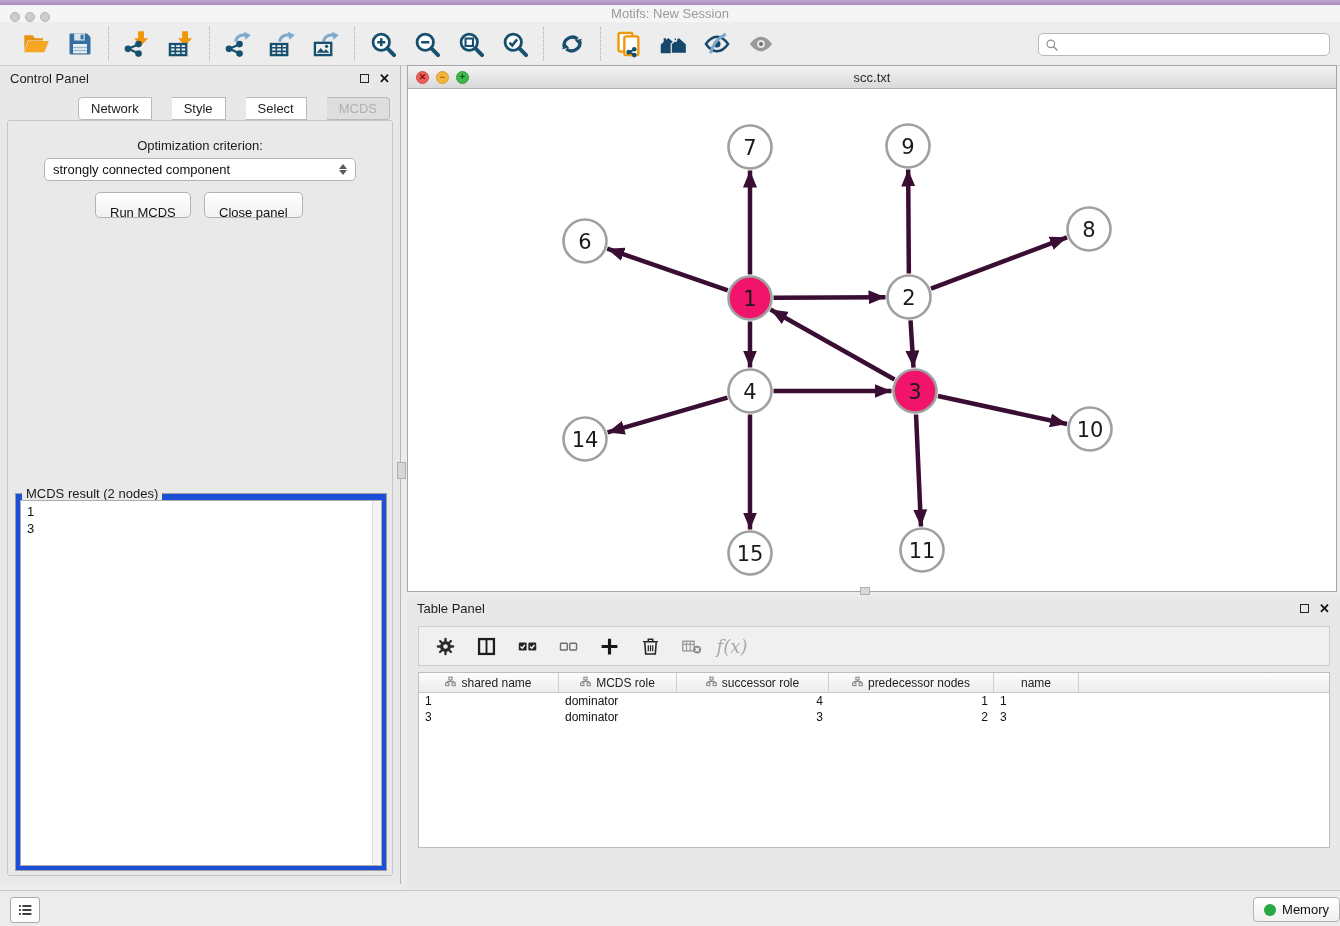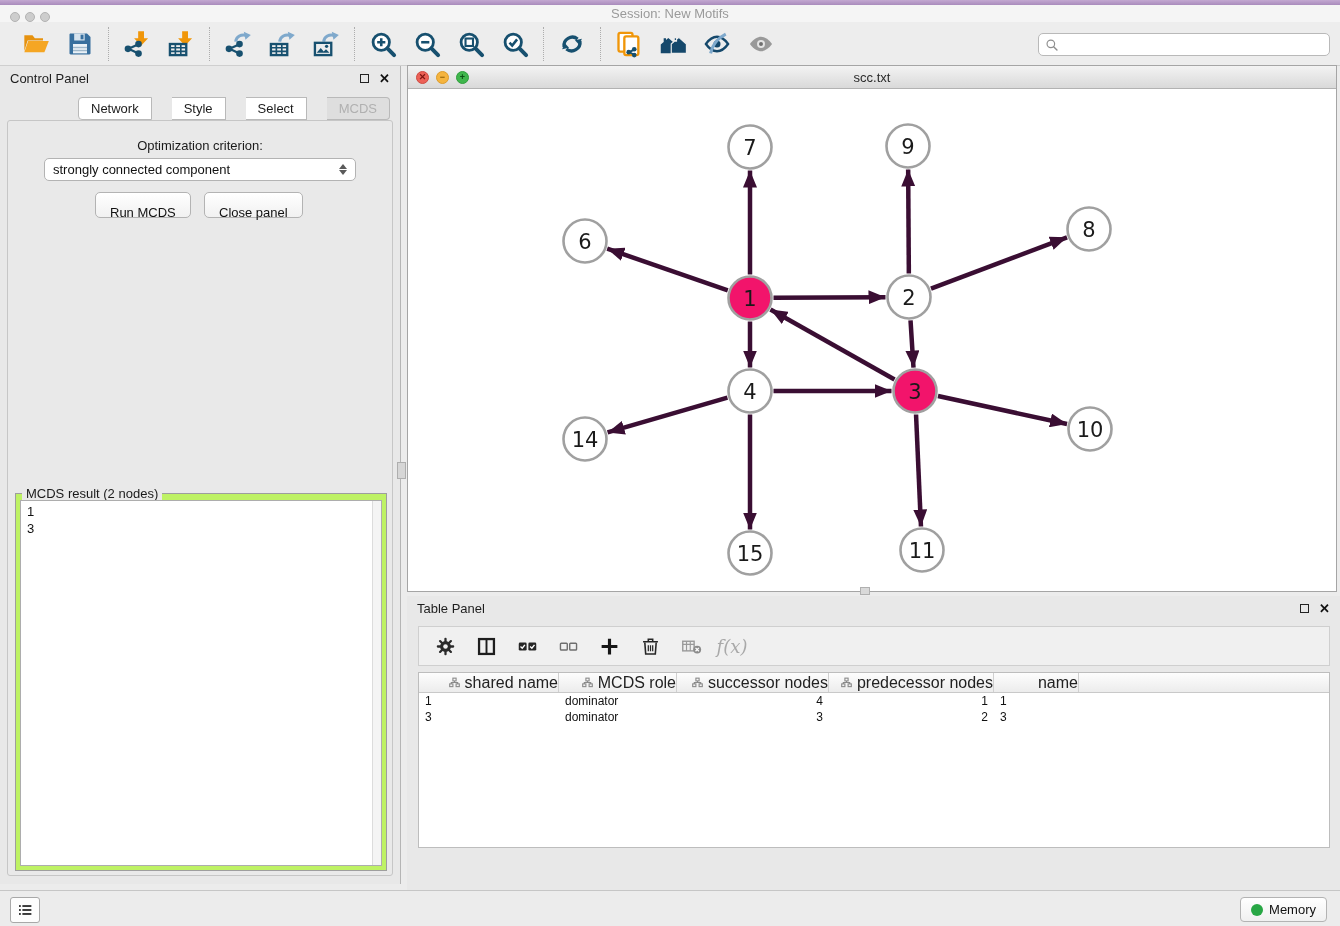--- a/index.html
+++ b/index.html
@@ -38,21 +38,21 @@
   #cp-tabs { position:absolute; left:78px; top:31px; }
   #cp-inner { position:absolute; left:7px; top:54px; width:386px; height:756px; background:#e9e9e9; border:1px solid #c6c6c6; border-radius:3px; }
   #opt-label { position:absolute; left:0; width:100%; top:17px; text-align:center; font-size:13px; color:#1a1a1a; }
   #criterion-select { position:absolute; left:36px; top:37px; width:312px; height:23px; background:#fff; border:1px solid #b3b3b3; border-radius:5px; display:flex; align-items:center; font-size:13px; color:#111; padding:0 8px; cursor:pointer; }
   .chevrons { margin-left:auto; display:flex; flex-direction:column; gap:1px; }
   .chevrons i { width:0; height:0; border-left:4px solid transparent; border-right:4px solid transparent; display:block; }
   .chev-up { border-bottom:5px solid #5a5a5a; }
   .chev-down { border-top:5px solid #5a5a5a; }
   .cp-btn { position:absolute; top:71px; height:22px; background:linear-gradient(#ffffff,#f1f1f1); border:1px solid #b3b3b3; border-radius:5px; font-size:13px; color:#111; padding:12px 14px; cursor:pointer; font-family:inherit; }
 
-  #result-group { position:absolute; left:7px; top:372px; width:372px; height:378px; border:1px solid #9e9e9e; background:#bef264; }
+  #result-group { position:absolute; left:7px; top:372px; width:372px; height:378px; border:1px solid #9e9e9e; background:#1d4ed8; }
   #result-title { position:absolute; left:6px; top:-8px; background:#e9e9e9; padding:0 4px; font-size:13px; color:#1a1a1a; }
   #result-list { position:absolute; left:4px; top:6px; right:4px; bottom:4px; background:#fff; border:1px solid #adadad; font-size:13px; color:#111; padding:2px 6px; line-height:17px; }
   #result-scrollbar { position:absolute; right:0; top:0; bottom:0; width:9px; background:#f4f4f4; border-left:1px solid #dcdcdc; }
 
   
   #v-splitter-handle { left:397px; top:462px; width:9px; height:17px; background:#d6d6d6; border:1px solid #aeaeae; }
 
   
   #network-window { left:407px; top:65px; width:930px; height:527px; border:1px solid #a5a5a5; background:#fff; }
   #nw-titlebar { height:23px; background:linear-gradient(#f3f3f3,#d9d9d9); border-bottom:1px solid #b2b2b2; display:flex; align-items:center; padding:0 8px; position:relative; }
@@ -68,43 +68,43 @@
   
   #table-panel { left:407px; top:596px; width:933px; height:294px; background:#e8e8e8; }
   #tp-toolbar { position:absolute; left:11px; top:30px; width:912px; height:40px; background:#f0f0f0; border:1px solid #cfcfcf; display:flex; align-items:center; gap:17px; padding:0 14px; }
   .tp-btn { width:24px; height:24px; display:flex; align-items:center; justify-content:center; cursor:pointer; }
   .tp-btn svg { width:21px; height:21px; }
   .tp-btn.disabled { cursor:default; }
   .fx { font-family:"DejaVu Serif", serif; font-style:italic; font-size:18px; color:#a9a9a9;text-align:center; }
 
   #tp-table { position:absolute; left:11px; top:76px; width:912px; height:176px; background:#fff; border:1px solid #bdbdbd; overflow:hidden; }
   #tp-header { display:flex; height:20px; background:linear-gradient(#fdfdfd,#ececec); border-bottom:1px solid #c9c9c9; }
-  .th-cell { display:flex; align-items:center; justify-content:flex-end; gap:5px; font-size:16px; color:#222; border-right:1px solid #d0d0d0; height:100%; }
+  .th-cell { display:flex; align-items:center; justify-content:center; gap:5px; font-size:12px; color:#222; border-right:1px solid #d0d0d0; height:100%; }
   .th-cell svg { width:11px; height:11px; flex:0 0 auto; }
   .tr-row { display:flex; height:16px; align-items:center; }
   .td-cell { font-size:12px; color:#111; padding:0 6px; height:100%; line-height:16px; white-space:nowrap; }
 
   #tp-tabs-wrap { position:absolute; left:0; right:0; top:261px; display:flex; justify-content:center; }
 
   
   #status-bar { left:0; top:890px; width:1340px; height:36px; background:#ececec; border-top:1px solid #c6c6c6; }
   #list-btn { position:absolute; left:10px; top:6px; width:30px; height:26px; background:#fdfdfd; border:1px solid #a8a8a8; border-radius:3px; display:flex; align-items:center; justify-content:center; cursor:pointer; }
   #list-btn svg { width:18px; height:18px; }
-  #memory-btn { position:absolute; right:13px; top:6px; height:25px; background:linear-gradient(#ffffff,#f0f0f0); border:1px solid #b3b3b3; border-radius:4px; display:flex; align-items:center; gap:6px; padding:0 10px; font-size:13px; color:#111; cursor:pointer; }
+  #memory-btn { position:absolute; right:0; top:6px; height:25px; background:linear-gradient(#ffffff,#f0f0f0); border:1px solid #b3b3b3; border-radius:4px; display:flex; align-items:center; gap:6px; padding:0 10px; font-size:13px; color:#111; cursor:pointer; }
   #memory-dot { width:12px; height:12px; border-radius:50%; }
 </style>
 </head>
 <body>
 
 <div class="abs" id="titlebar-accent"></div>
 <div class="abs" id="titlebar">
   <div style="position:absolute; left:10px; top:3px;">
     <span class="traffic-dot"></span><span class="traffic-dot"></span><span class="traffic-dot"></span>
   </div>
-  <div id="window-title">Session: New Motifs</div>
+  <div id="window-title">Motifs: New Session</div>
 </div>
 
 <div class="abs" id="main-toolbar">
     <div class="tb-group">
       <div class="tb-btn">
         <svg viewBox="0 0 24 24">
           <path fill="#e6920f" d="M2 4.5h7l2 2.5h7v2H4.8L2 18z"></path>
           <path fill="#f5a623" d="M5.3 9.5H23L19.2 19H2z"></path>
         </svg>
       </div>
@@ -473,21 +473,21 @@
         </div>
         <div class="th-cell" style="width: 152px;">
           <span><svg viewBox="0 0 24 24" style="width: 11px; height: 11px;">
               <g fill="none" stroke="#8a8a8a" stroke-width="2.4">
                 <rect x="8.5" y="2.5" width="7" height="6"></rect>
                 <rect x="1.5" y="15" width="7" height="6"></rect>
                 <rect x="15.5" y="15" width="7" height="6"></rect>
                 <path d="M12 8.5v3.5M5 15v-3h14v3"></path>
               </g>
             </svg></span>
-          <span>successor nodes</span>
+          <span>successor role</span>
         </div>
         <div class="th-cell" style="width: 165px;">
           <span><svg viewBox="0 0 24 24" style="width: 11px; height: 11px;">
               <g fill="none" stroke="#8a8a8a" stroke-width="2.4">
                 <rect x="8.5" y="2.5" width="7" height="6"></rect>
                 <rect x="1.5" y="15" width="7" height="6"></rect>
                 <rect x="15.5" y="15" width="7" height="6"></rect>
                 <path d="M12 8.5v3.5M5 15v-3h14v3"></path>
               </g>
             </svg></span>

